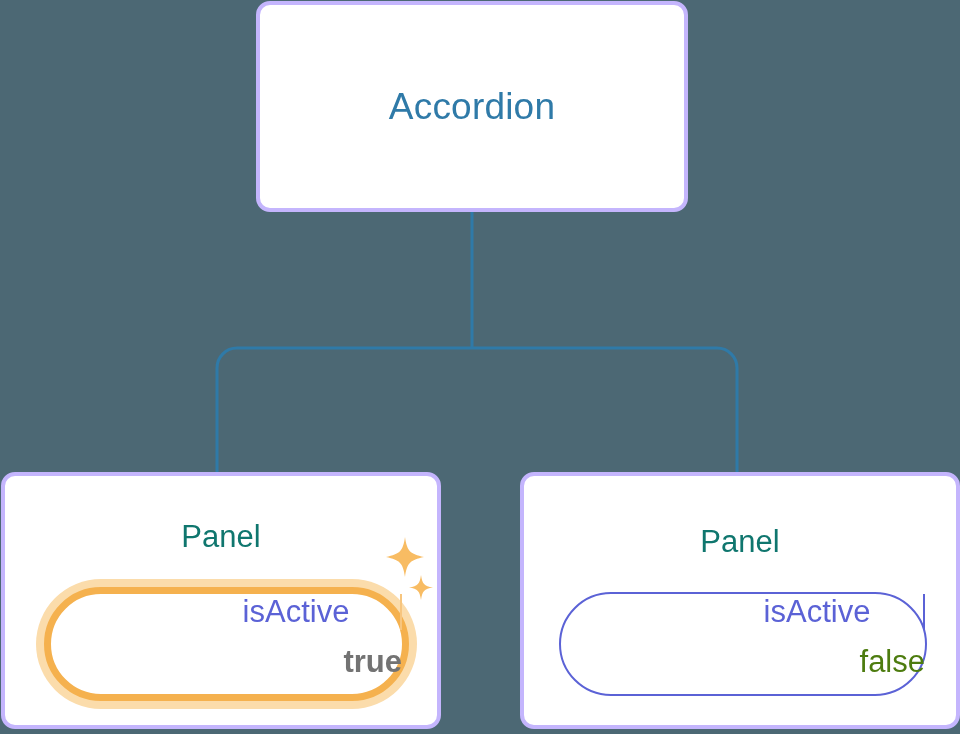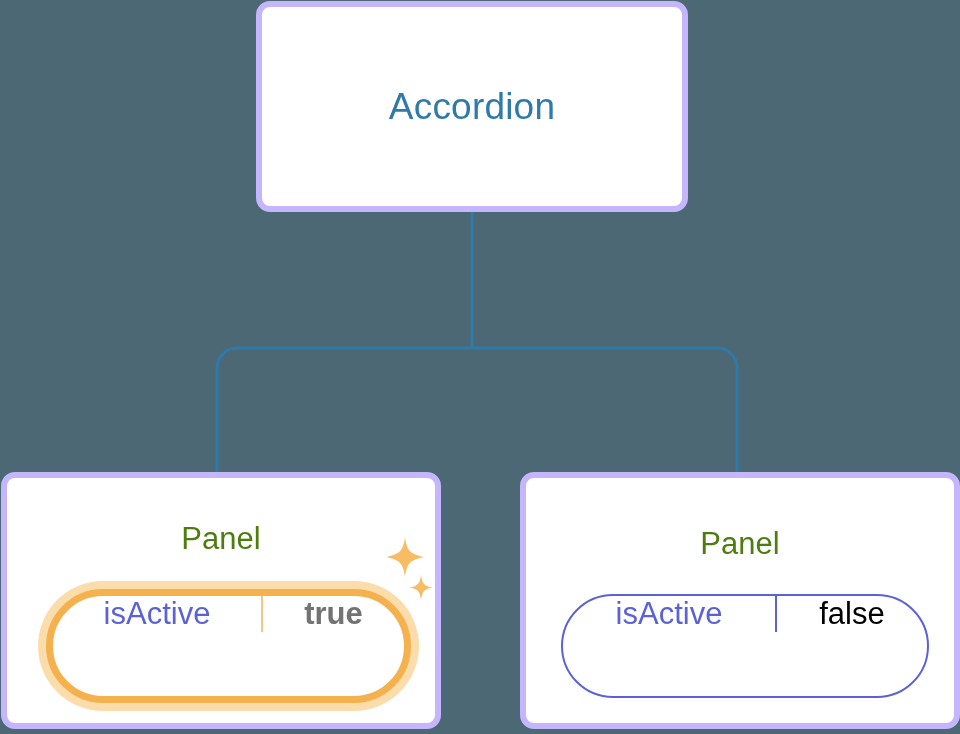--- a/index.html
+++ b/index.html
@@ -26,21 +26,21 @@
     top: 0;
     width: 960px;
     height: 734px;
     pointer-events: none;
   }
 
   
   .node {
     position: absolute;
     background: #ffffff;
-    border: 6px solid #c4b5fd;
+    border: 4px solid #c4b5fd;
     border-radius: 14px;
     box-sizing: border-box;
   }
 
   .node-root {
     left: 256px;
     top: 1px;
     width: 432px;
     height: 211px;
     display: flex;
@@ -61,34 +61,35 @@
     overflow: visible;
   }
   .node-panel-left  { left: 1px; }
   .node-panel-right { left: 520px; }
 
   .panel-title {
     position: absolute;
     left: 0;
     width: 100%;
     text-align: center;
-    color: #4d7c0f;
+    color: #0f766e;
     font-size: 31px;
     line-height: 1;
   }
   .node-panel-left  .panel-title { top: 45px; }
   .node-panel-right .panel-title { top: 50px; }
 
   
   .pill {
     position: absolute;
     box-sizing: border-box;
     display: flex;
-    align-items: flex-start;
+    align-items: flex-end;
     background: #ffffff;
+    flex-direction: column;
   }
 
   .pill-cell {
     display: flex;
     align-items: center;
     justify-content: center;
     box-sizing: border-box;
     white-space: nowrap;
   }
 
@@ -102,21 +103,21 @@
     border-radius: 52px;
   }
   .pill-normal .pill-key {
     width: 214px;
     border-right: 2px solid #5b62d6;
     color: #5b62d6;
     font-size: 31px;
   }
   .pill-normal .pill-val {
     flex: 1;
-    color: #000000;
+    color: #4d7c0f;
     font-size: 31px;
   }
 
   
   .pill-wrap-highlight {
     position: absolute;
     left: 31px;
     top: 103px;
     width: 381px;
     height: 130px;

